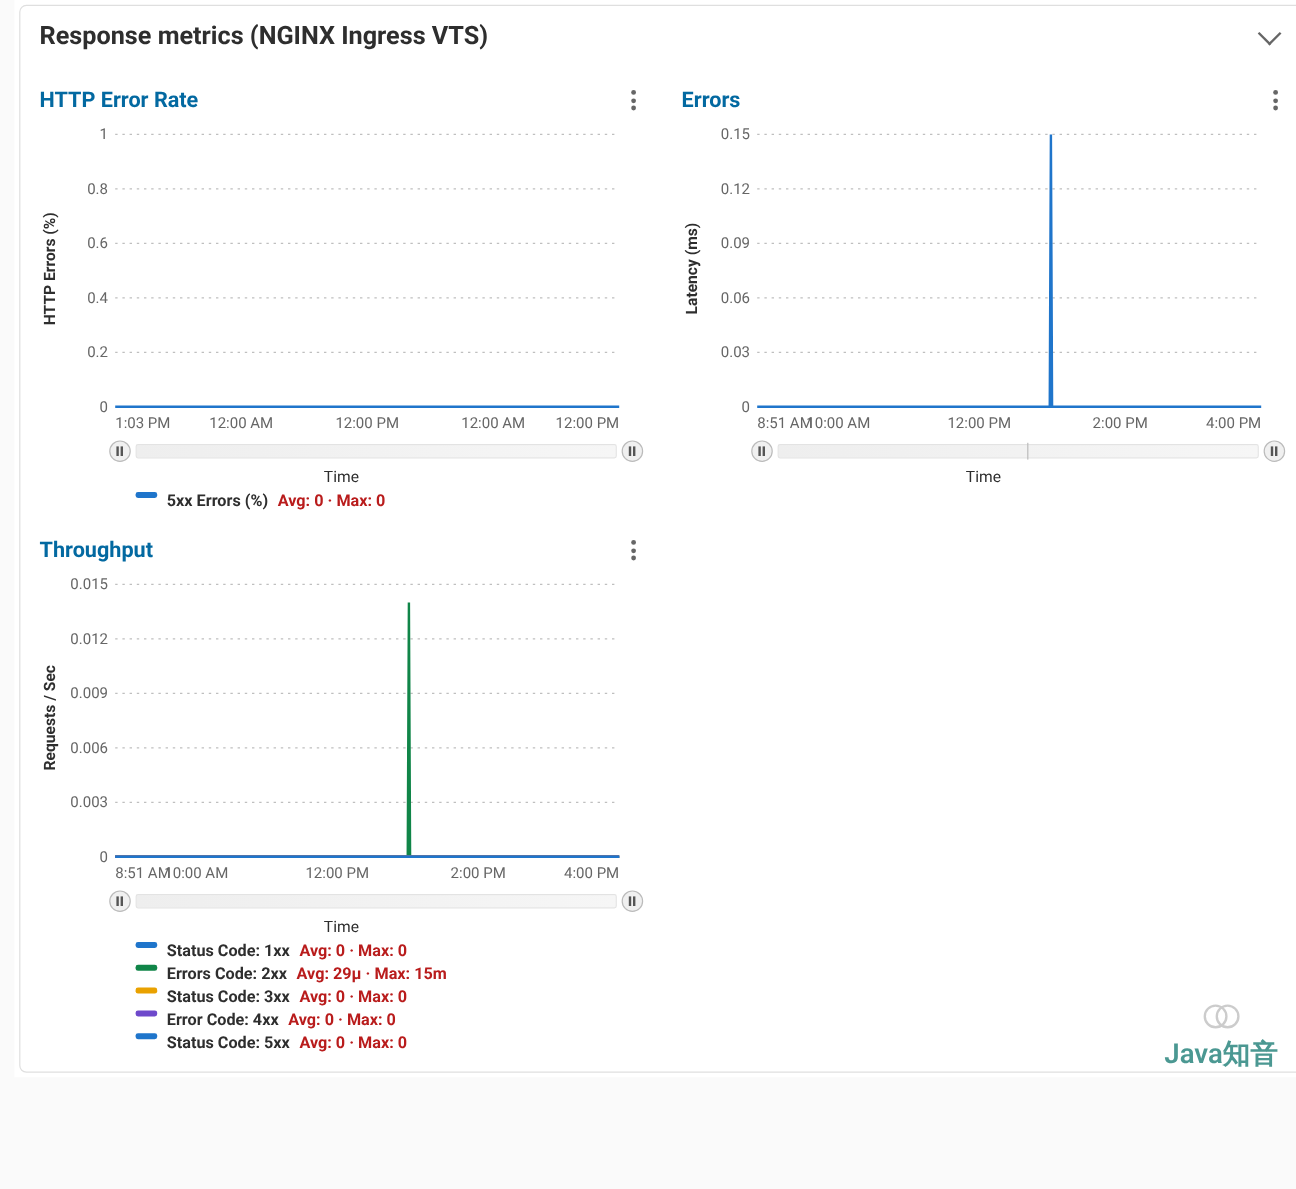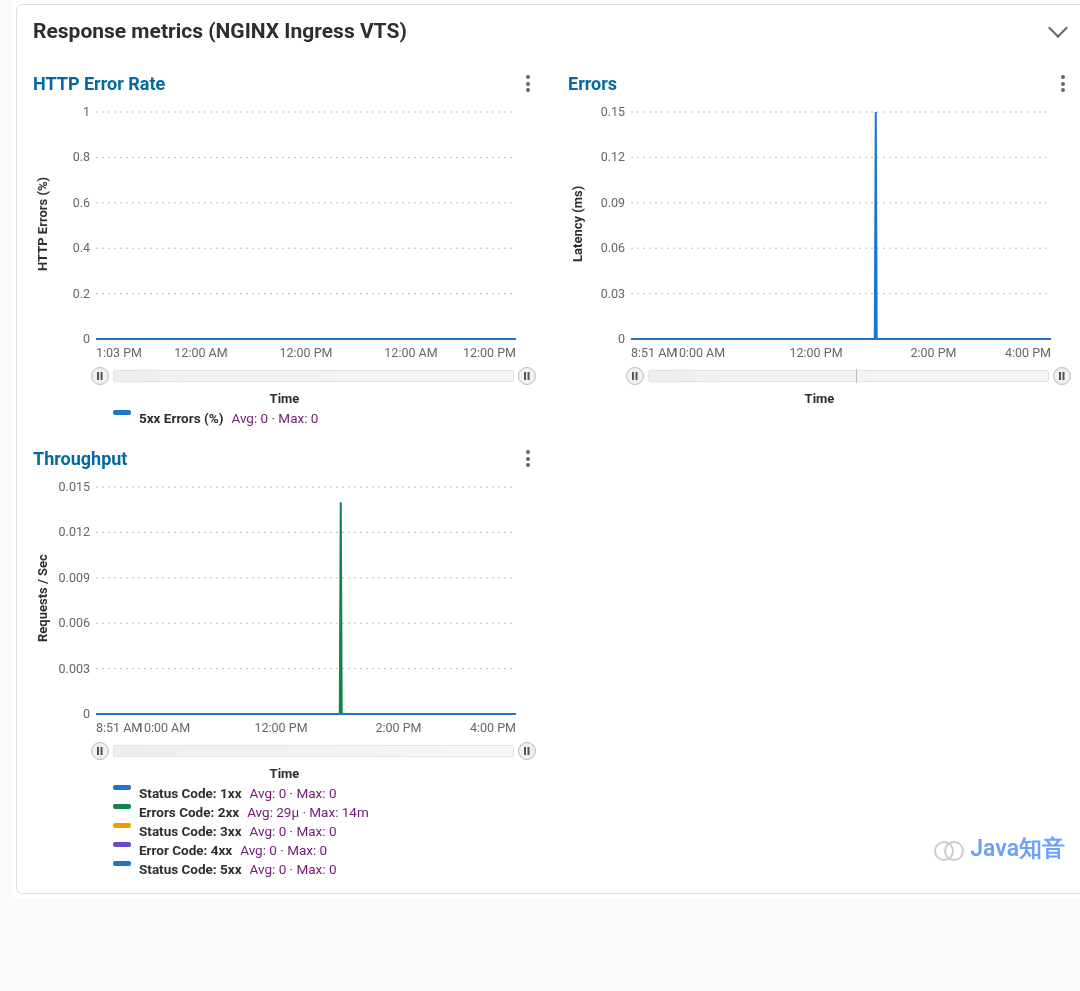--- a/index.html
+++ b/index.html
@@ -120,55 +120,56 @@
   .scrub-mark {
     position: absolute;
     top: -2px; bottom: -2px;
     width: 1px;
     background: #bbb;
   }
 
   .time-label {
     text-align: center;
     font-size: 13px;
-    font-weight: 700;
+    font-weight: 400;
     margin: 6px 0 4px 0;
   }
   .legend {
     display: flex;
     flex-direction: column;
     gap: 3px;
     margin-left: 80px;
   }
   .legend-row {
     display: flex;
     align-items: flex-start;
     gap: 8px;
     font-size: 13.5px;
   }
   .swatch {
     width: 18px; height: 5px;
     border-radius: 2px;
     flex-shrink: 0;
   }
   .legend-name { font-weight: 700; color: #2e2e2e; }
-  .legend-stats { color: #701a75; }
+  .legend-stats { color: #b91c1c; font-weight: bold; }
 
   .watermark {
     position: relative;
     float: right;
     margin-top: -44px;
     margin-right: 6px;
-    color: #3b82f6;
+    color: #0f766e;
     font-size: 23px;
     font-weight: 600;
     display: flex;
     align-items: center;
     gap: 6px;
     opacity: 0.75;
+    flex-direction: column;
   }
   .wm-icon {
     width: 30px; height: 24px;
     position: relative;
   }
   .wm-icon::before, .wm-icon::after {
     content:"";
     position:absolute;
     border: 2px solid #bbb;
     border-radius: 50%;
@@ -318,21 +319,21 @@
         <div class="time-label">Time</div>
         <div class="legend" id="legend-throughput">
             <div class="legend-row">
               <div class="swatch" style="background: rgb(31, 117, 203);"></div>
               <span class="legend-name">Status Code: 1xx</span>
               <span class="legend-stats">Avg: 0 · Max: 0</span>
             </div>
             <div class="legend-row">
               <div class="swatch" style="background: rgb(16, 133, 72);"></div>
               <span class="legend-name">Errors Code: 2xx</span>
-              <span class="legend-stats">Avg: 29μ · Max: 14m</span>
+              <span class="legend-stats">Avg: 29μ · Max: 15m</span>
             </div>
             <div class="legend-row">
               <div class="swatch" style="background: rgb(233, 161, 0);"></div>
               <span class="legend-name">Status Code: 3xx</span>
               <span class="legend-stats">Avg: 0 · Max: 0</span>
             </div>
             <div class="legend-row">
               <div class="swatch" style="background: rgb(110, 73, 203);"></div>
               <span class="legend-name">Error Code: 4xx</span>
               <span class="legend-stats">Avg: 0 · Max: 0</span>

